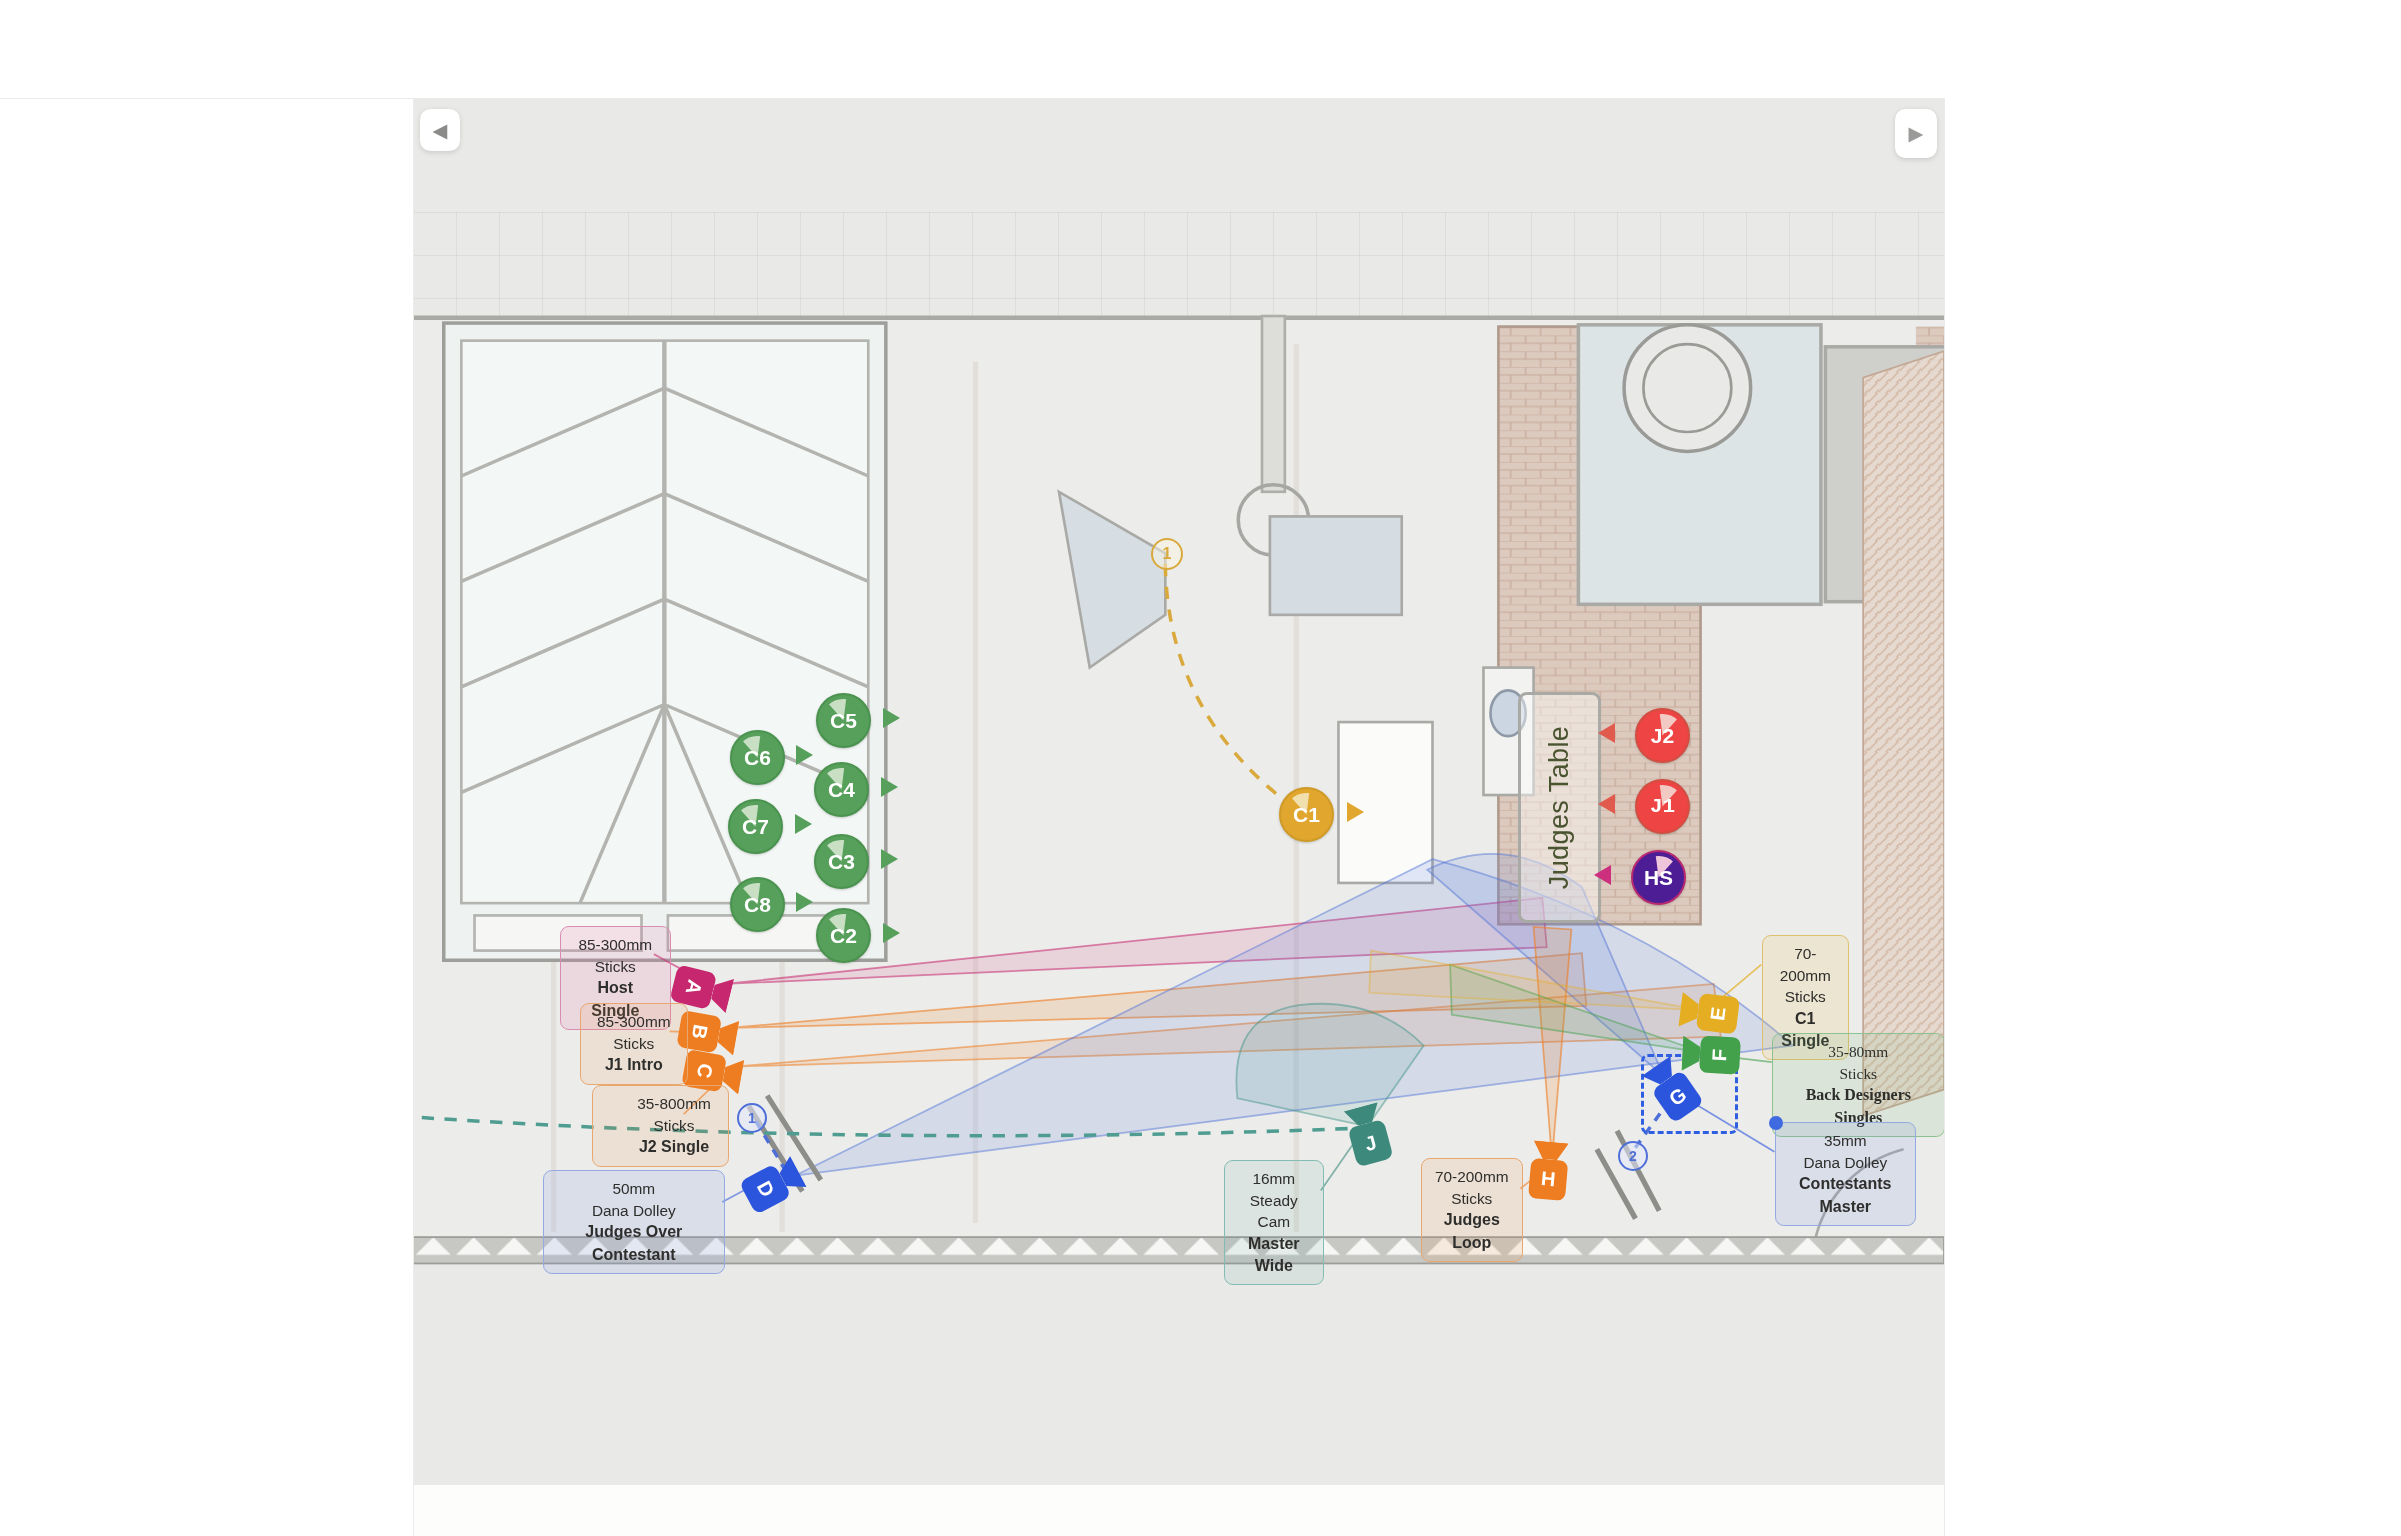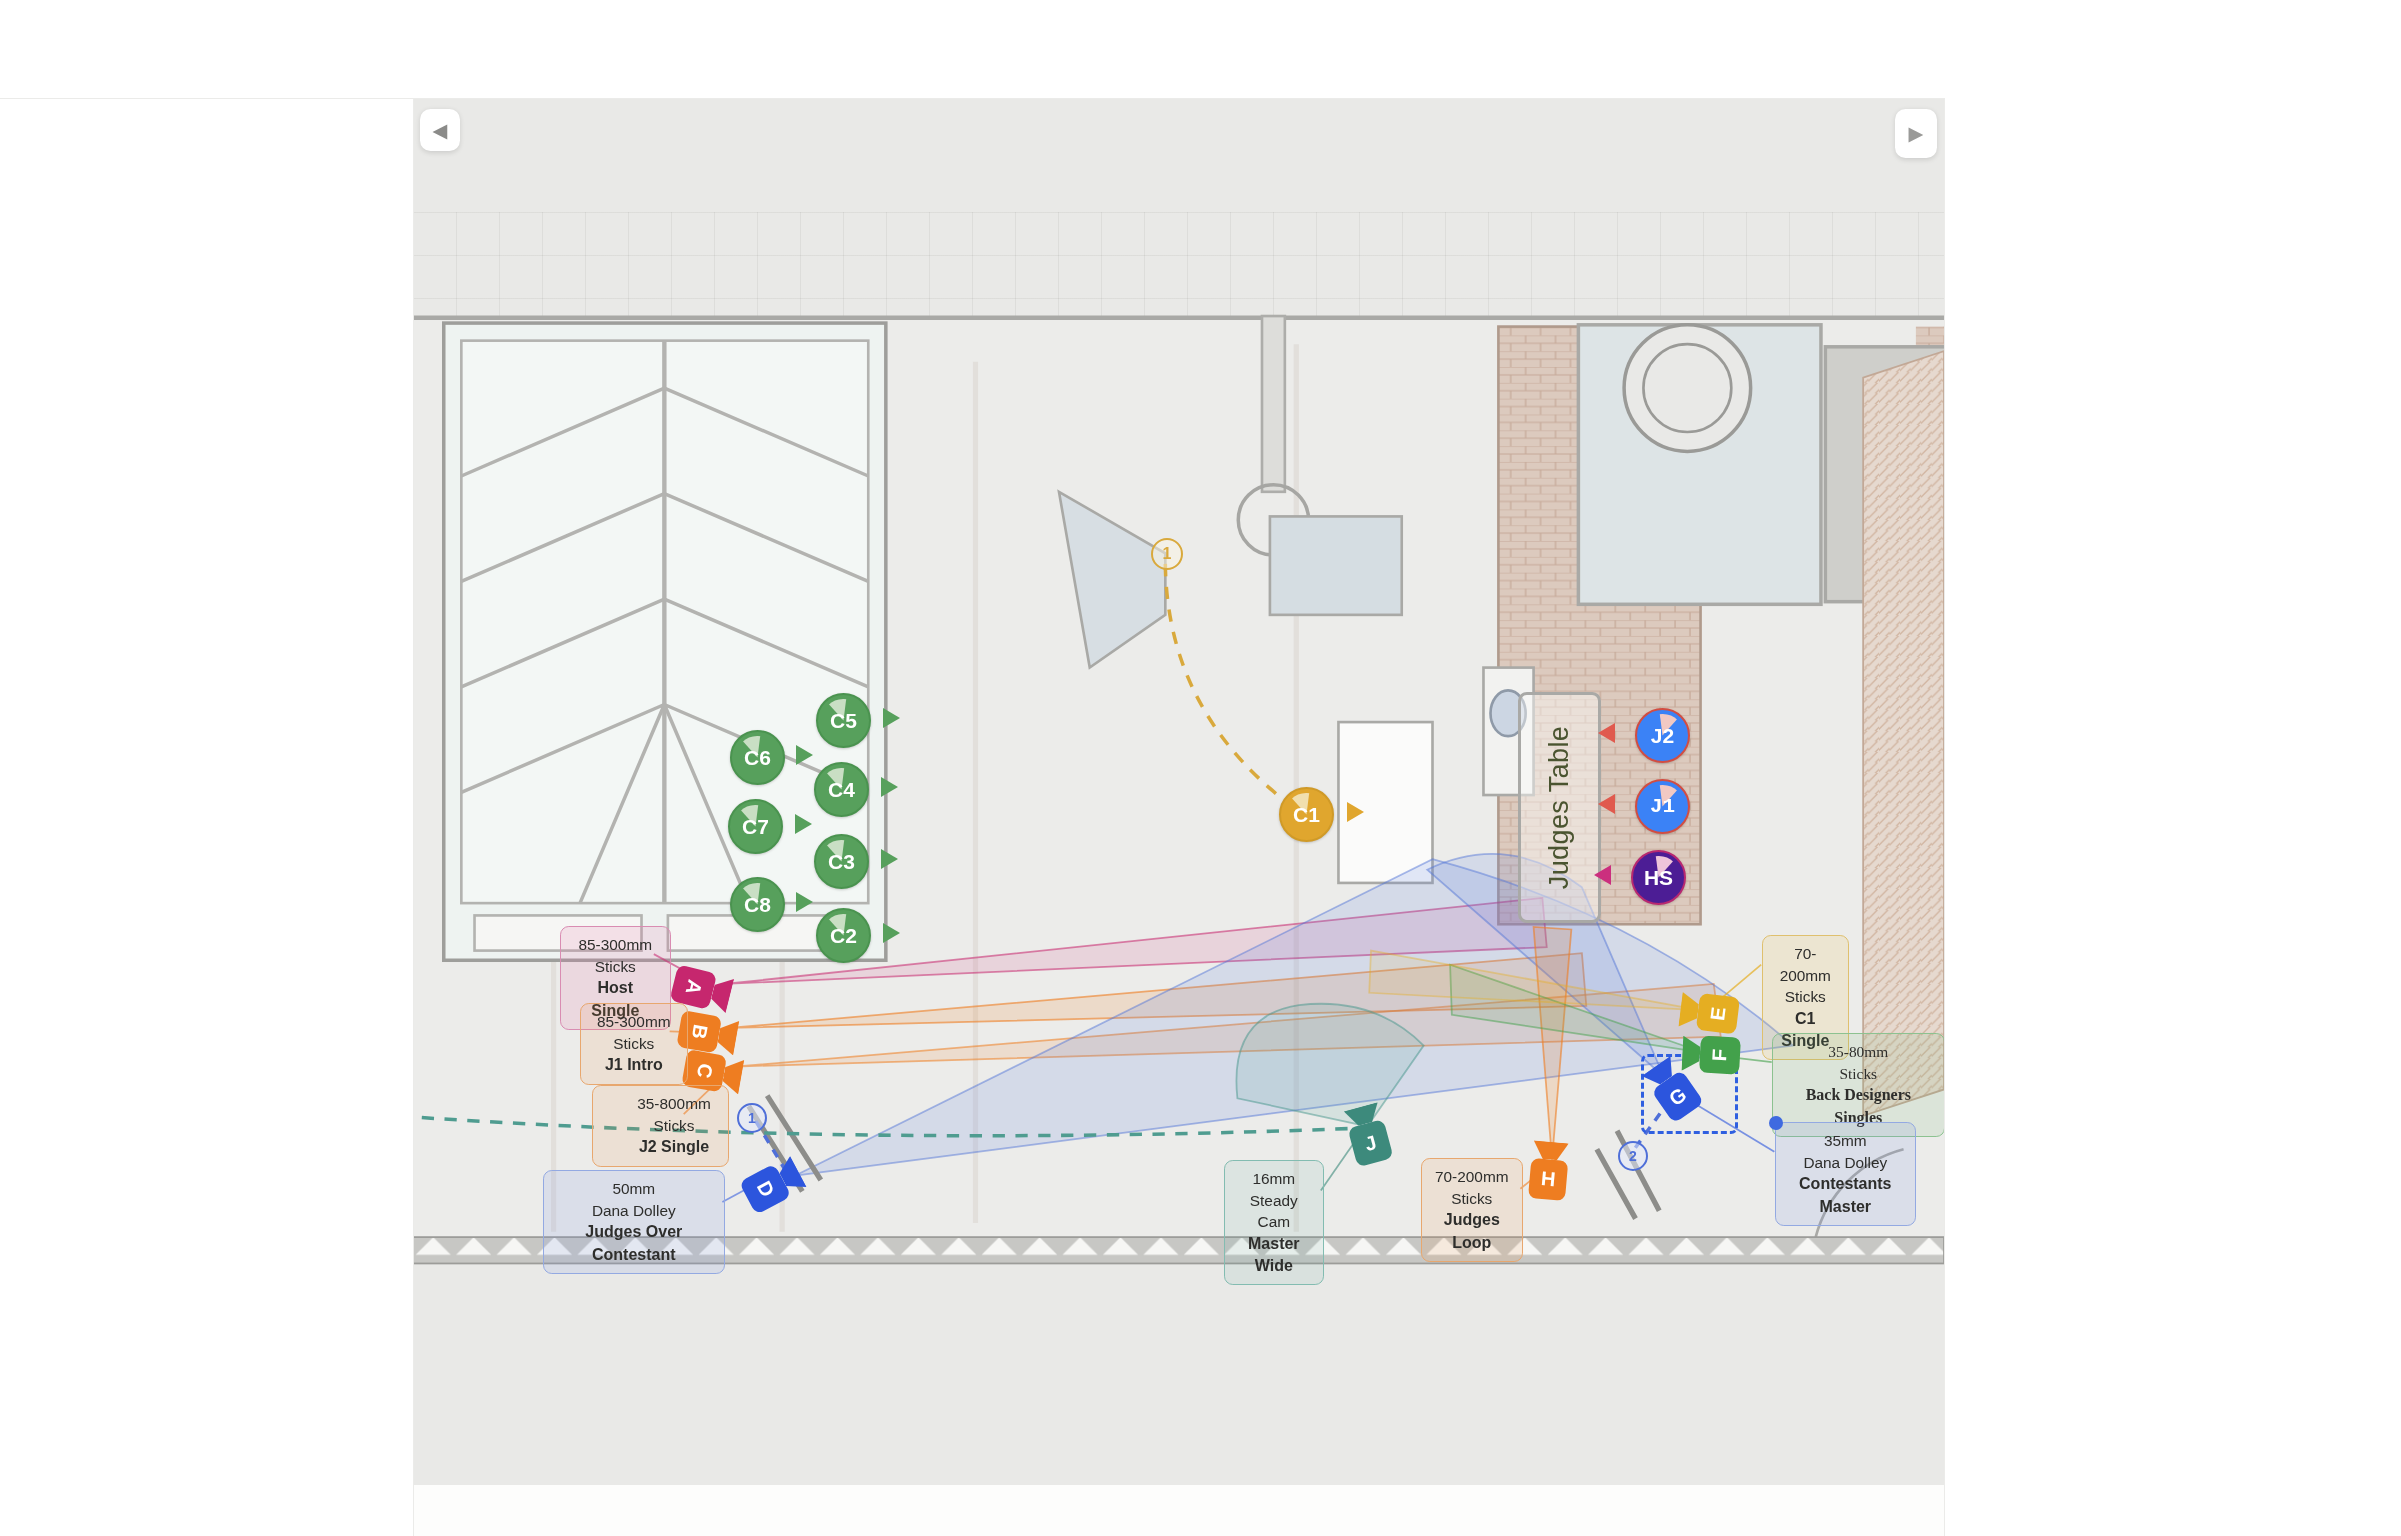--- a/index.html
+++ b/index.html
@@ -46,21 +46,21 @@
   .collapseL{left:420px;top:109px;width:40px;height:42px;background:#fff;border-radius:10.5px;box-shadow:0 1.8px 5.3px rgba(0,0,0,.12);display:flex;align-items:center;justify-content:center;z-index:20;color:#8b8b89;font-size:19.3px;}
   .collapseR{left:1895px;top:109px;width:42px;height:49px;background:#fff;border-radius:10.5px;box-shadow:0 1.8px 5.3px rgba(0,0,0,.12);display:flex;align-items:center;justify-content:center;z-index:50;color:#9a9a98;font-size:19.3px;}
   
   .person{width:51px;height:51px;border-radius:50%;display:flex;align-items:center;justify-content:center;z-index:6;box-shadow:0 0.9px 2.6px rgba(0,0,0,.2);}
   .person::before{content:"";position:absolute;inset:4.4px;border-radius:50%;clip-path:polygon(50% 50%,-35% -45%,62% -45%);}
   .person span{position:relative;color:#fff;font-weight:bold;font-size:21px;}
   .p-green{background:#57a05c;border:2.6px solid #4a934f;}
   .p-green::before{background:#c9dfc4;}
   .p-amber{background:#e0a62e;border:2.6px solid #d09a27;}
   .p-amber::before{background:#f1dfae;}
-  .p-red{background:#3b82f6;border:2.6px solid #d24d42;}
+  .p-red{background:#ef4444;border:2.6px solid #d24d42;}
   .p-red::before{background:#f2c9c3;clip-path:polygon(50% 50%,135% -45%,38% -45%);}
   .p-magenta{background:#4c1d95;border:2.6px solid #b82870;}
   .p-magenta::before{background:#eec4da;clip-path:polygon(50% 50%,135% -45%,38% -45%);}
   .facing{width:0;height:0;z-index:6;}
   .f-right{border-top:10.5px solid transparent;border-bottom:10.5px solid transparent;border-left:17.6px solid #57a05c;}
   .f-right.amber{border-left-color:#e0a62e;}
   .f-left{border-top:10.5px solid transparent;border-bottom:10.5px solid transparent;border-right:17.6px solid #e05a4e;}
   .f-left.magenta{border-right-color:#cb2f7e;}
   
   .cam{width:60px;height:37px;z-index:8;}

